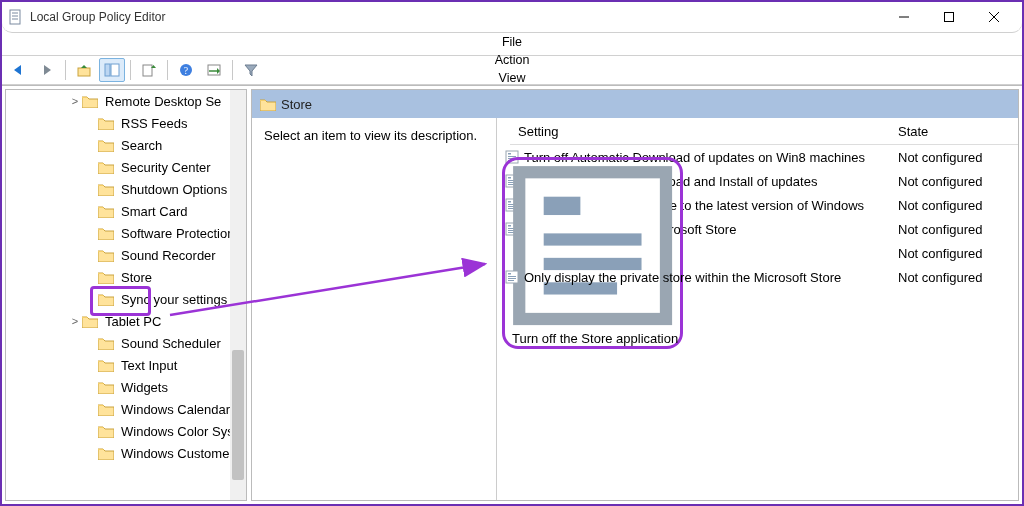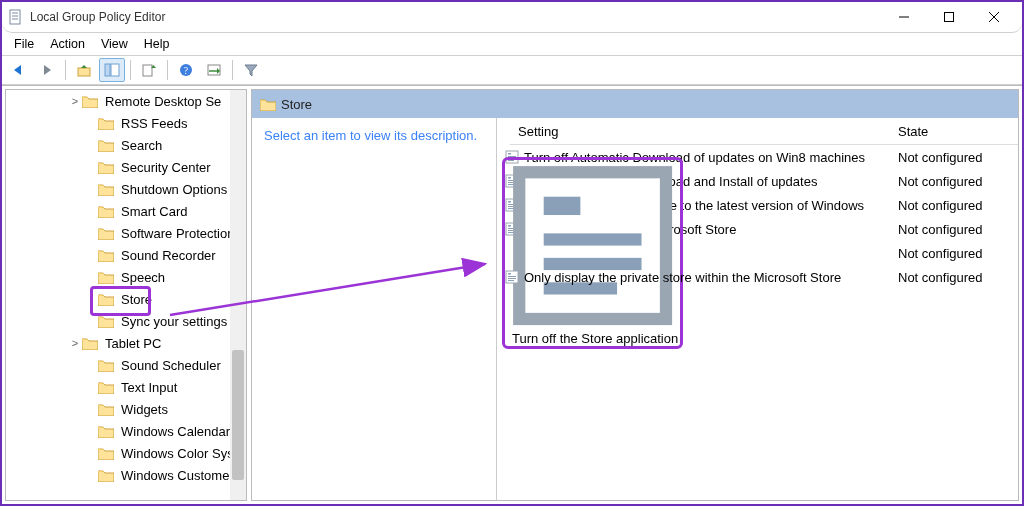--- a/index.html
+++ b/index.html
@@ -2,48 +2,48 @@
 <html><head>
 <meta charset="utf-8">
 <style>
 html,body{margin:0;padding:0;font-family:"Segoe UI",Tahoma,sans-serif;font-size:13px;color:#000;background:#fff;}
 .outer{width:1024px;height:506px;border:2px solid #6b2fb3;box-sizing:border-box;background:#fff;display:flex;flex-direction:column;}
 .titlebar{height:30px;background:#fff;border-bottom:1px solid #d0d0d0;display:flex;align-items:center;padding:0 6px;color:#333;user-select:none;border-radius:10px;}
 .titlebar .ticon{width:16px;height:16px;margin-right:6px;display:inline-block;}
 .titlebar .ttxt{flex:0 0 auto;font-size:12px;}
 .titlebar .spacer{flex:1;}
 .winbtn{width:45px;height:30px;display:flex;align-items:center;justify-content:center;color:#333;}
-.menubar{height:22px;display:flex;align-items:center;padding:0 4px;border-bottom:1px solid #d0d0d0;font-size:12.5px;}
+.menubar{height:22px;display:flex;align-items:center;padding:0 4px;border-bottom:1px solid #d0d0d0;font-size:12.5px;flex-direction:column;}
 .menubar div{padding:2px 8px;cursor:default;}
 .toolbar{height:28px;display:flex;align-items:center;padding:0 4px;border-bottom:1px solid #d0d0d0;gap:2px;}
 .tb-btn{width:24px;height:22px;display:flex;align-items:center;justify-content:center;border:1px solid transparent;border-radius:2px;}
 .tb-sep{width:1px;height:20px;background:#c8c8c8;margin:0 3px;}
 .body{flex:1;display:flex;min-height:0;border-top:1px solid #bbb;}
 .tree{width:240px;border:1px solid #bbb;margin:3px 2px 3px 3px;overflow:hidden;position:relative;background:#fff;}
 .tree-inner{position:absolute;inset:0;overflow:hidden;}
 .tree-row{height:22px;display:flex;align-items:center;white-space:nowrap;cursor:default;}
 .tree-row .exp{width:14px;text-align:center;color:#666;font-size:11px;}
 .tree-row .lbl{padding-left:2px;}
 .tree-row.indent1{padding-left:62px;}
 .tree-row.indent2{padding-left:78px;}
 .right{flex:1;border:1px solid #bbb;margin:3px 3px 3px 2px;display:flex;flex-direction:column;min-width:0;}
 .rhead{height:28px;background:#a9c1e0;display:flex;align-items:center;padding:0 8px;font-size:13px;color:#222;}
 .rbody{flex:1;display:flex;min-height:0;}
-.desc{width:220px;border-right:1px solid #ccc;padding:10px 12px;font-size:13px;color:#3b82f6;}
+.desc{width:220px;border-right:1px solid #ccc;padding:10px 12px;font-size:13px;color:#000000;}
 .grid{flex:1;display:flex;flex-direction:column;min-width:0;}
 .ghead{height:26px;display:flex;align-items:center;border-bottom:1px solid #ddd;margin-left:13px;}
 .ghead .c1{flex:1;padding-left:8px;}
 .ghead .c2{width:120px;text-align:left;padding-left:6px;}
 .grow{height:24px;display:flex;align-items:center;}
 .grow .c1{flex:1;padding-left:8px;display:flex;align-items:center;white-space:nowrap;overflow:hidden;}
 .grow .c2{width:120px;padding-left:6px;white-space:nowrap;}
 .folder-icon{width:16px;height:13px;margin-right:5px;flex:0 0 auto;}
 .policy-icon{width:14px;height:14px;margin-right:5px;flex:0 0 auto;}
 .sel-tree{position:absolute;border:3px solid #9b33d6;border-radius:4px;pointer-events:none;}
-.sel-row{border:3px solid #9b33d6;border-radius:6px;display:inline-block;padding:0 2px;margin-left:-3px;}
+.sel-row{border:3px solid #9b33d6;border-radius:16px;display:inline-block;padding:0 2px;margin-left:-3px;}
 .tree-scroll{position:absolute;right:0;top:0;bottom:0;width:16px;background:#f0f0f0;}
 .tree-thumb{position:absolute;left:2px;right:2px;background:#c2c2c2;border-radius:2px;}
 svg{display:block;}
 .arrow{position:absolute;pointer-events:none;}
 </style>
 </head>
 <body>
 
 <div class="outer">
 
@@ -212,30 +212,20 @@
           </div>
           <div class="tree-row indent2" id="tr7">
             <span class="exp"></span>
             <span class="folder-icon">
               <svg viewBox="0 0 16 13">
                 <path d="M0 2 L5 2 L7 4 L16 4 L16 13 L0 13 Z" fill="#ffe39b" stroke="#caa33e"></path>
                 <path d="M0 2 L5 2 L6 3 L0 3 Z" fill="#f6cf6a"></path>
               </svg>
             </span>
             <span class="lbl">Sound Recorder</span>
-          </div>
-          <div class="tree-row indent2" id="tr8">
-            <span class="exp"></span>
-            <span class="folder-icon">
-              <svg viewBox="0 0 16 13">
-                <path d="M0 2 L5 2 L7 4 L16 4 L16 13 L0 13 Z" fill="#ffe39b" stroke="#caa33e"></path>
-                <path d="M0 2 L5 2 L6 3 L0 3 Z" fill="#f6cf6a"></path>
-              </svg>
-            </span>
-            <span class="lbl">Speech</span>
           </div>
           <div class="tree-row indent2" id="tr9">
             <span class="exp"></span>
             <span class="folder-icon">
               <svg viewBox="0 0 16 13">
                 <path d="M0 2 L5 2 L7 4 L16 4 L16 13 L0 13 Z" fill="#ffe39b" stroke="#caa33e"></path>
                 <path d="M0 2 L5 2 L6 3 L0 3 Z" fill="#f6cf6a"></path>
               </svg>
             </span>
             <span class="lbl">Store</span>

